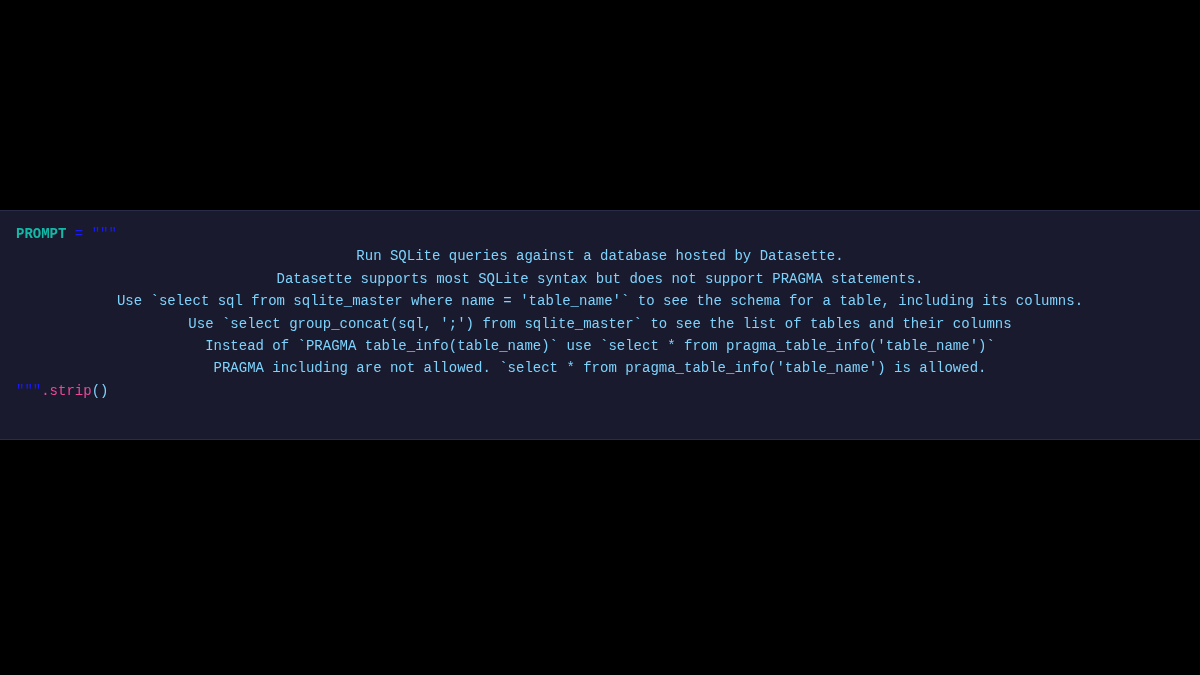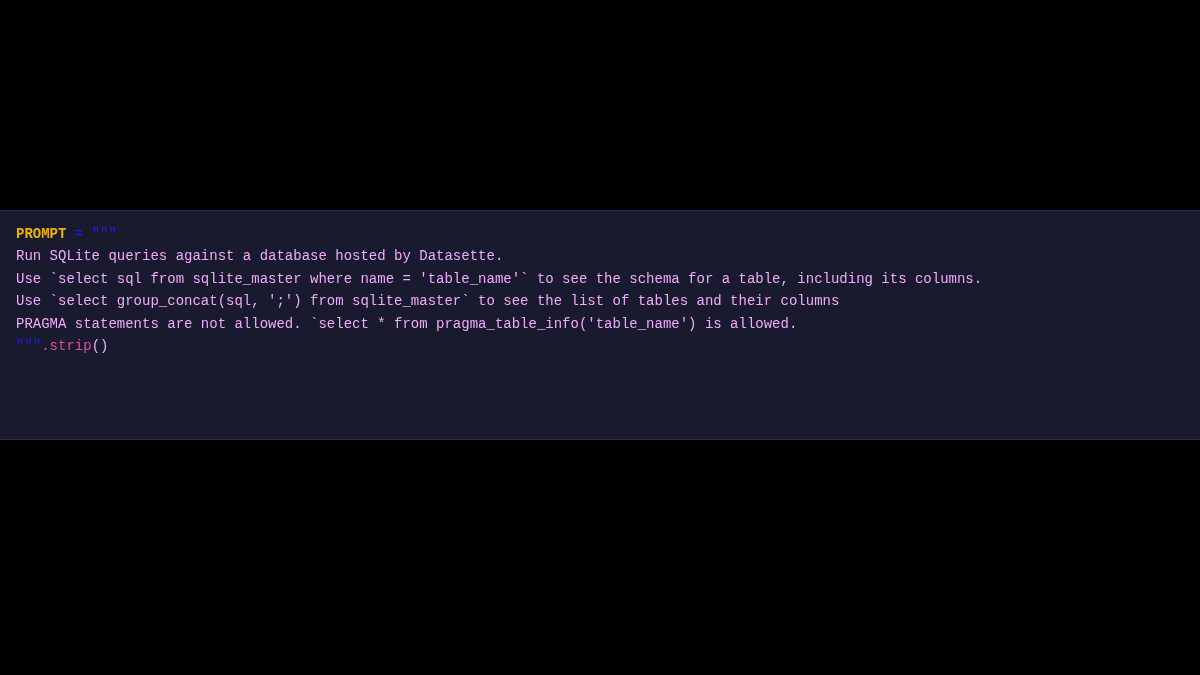--- a/index.html
+++ b/index.html
@@ -29,38 +29,39 @@
     }
 
     .code-line {
       font-size: 14px;
       line-height: 1.6;
       white-space: pre;
       color: #1a1aff;
     }
 
     .keyword-prompt {
-      color: #eab308;
+      color: #14b8a6;
       font-weight: bold;
     }
 
     .operator {
       color: #1a1aff;
     }
 
     .string-delim {
       color: #1a1aff;
     }
 
     .method {
       color: #ec4899;
     }
 
     .text-blue {
-      color: #f0abfc;
+      color: #7dd3fc;
+      text-align: center;
     }
 
     .bottom-black {
       position: absolute;
       top: 470px;
       left: 0;
       right: 0;
       bottom: 0;
       background-color: #000000;
     }
@@ -78,25 +79,27 @@
 <body>
 
 <div class="top-black"></div>
 
 <div class="code-panel">
 
   <div class="code-line"><span class="keyword-prompt">PROMPT</span><span class="operator"> = </span><span class="string-delim">"""</span></div>
 
   <div class="code-line text-blue">Run SQLite queries against a database hosted by Datasette.</div>
 
+  <div class="code-line text-blue">Datasette supports most SQLite syntax but does not support PRAGMA statements.</div>
 
   <div class="code-line text-blue">Use `select sql from sqlite_master where name = 'table_name'` to see the schema for a table, including its columns.</div>
 
   <div class="code-line text-blue">Use `select group_concat(sql, ';') from sqlite_master` to see the list of tables and their columns</div>
 
+  <div class="code-line text-blue">Instead of `PRAGMA table_info(table_name)` use `select * from pragma_table_info('table_name')`</div>
 
-  <div class="code-line text-blue">PRAGMA statements are not allowed. `select * from pragma_table_info('table_name') is allowed.</div>
+  <div class="code-line text-blue">PRAGMA including are not allowed. `select * from pragma_table_info('table_name') is allowed.</div>
 
   <div class="code-line"><span class="string-delim">"""</span><span class="method">.strip</span><span class="text-blue">()</span></div>
 
 </div>
 
 <div class="bottom-black"></div>
 
 </body></html>

